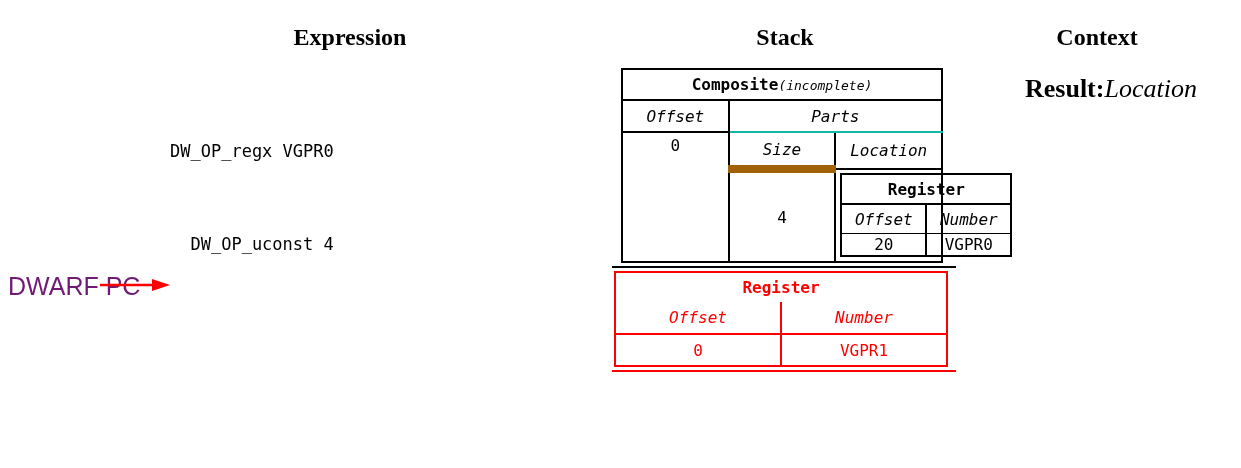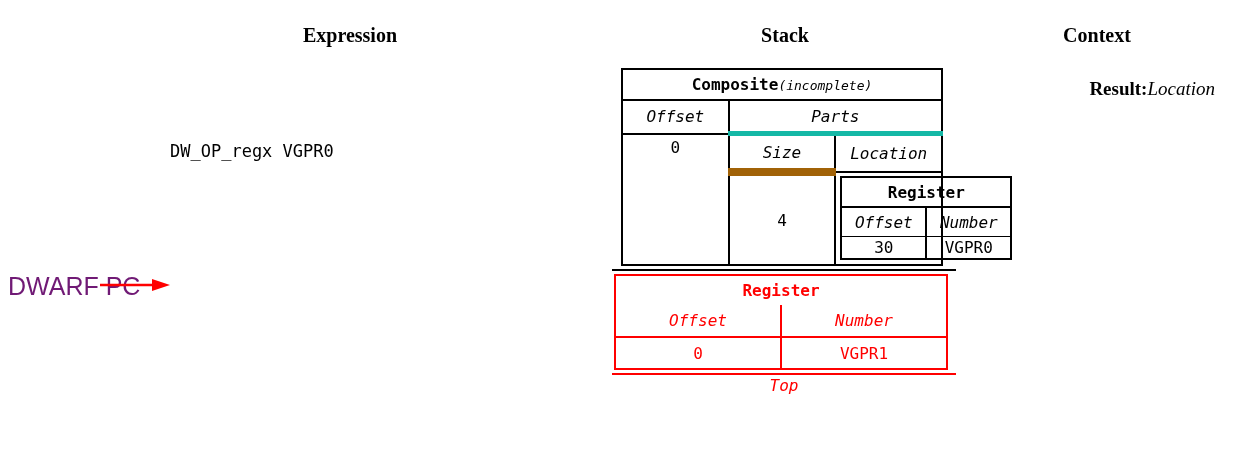--- a/index.html
+++ b/index.html
@@ -13,21 +13,21 @@
     position: relative;
     font-family: "Liberation Serif", serif;
     color: #000000;
     overflow: hidden;
   }
 
   .col-head {
     position: absolute;
     font-family: "Liberation Serif", serif;
     font-weight: bold;
-    font-size: 20px;
+    font-size: 24px;
     text-align: center;
     white-space: nowrap;
   }
   #head-expression { left: 230px; top: 24px; width: 240px; }
   #head-stack      { left: 690px; top: 24px; width: 190px; }
   #head-context    { left: 1002px; top: 24px; width: 190px; }
 
   
   #expression-list {
     position: absolute;
@@ -111,21 +111,21 @@
     border-bottom: 2px solid #000000;
     border-right: 2px solid #000000;
   }
   #cell-offset-val {
     border-right: 2px solid #000000;
     vertical-align: top;
     padding-top: 3px;
   }
   #cell-parts-hdr {
     height: 28px;
-    border-bottom: 5px solid #14b8a6;
+    border-bottom: 2px solid #14b8a6;
   }
   #cell-size-hdr {
     width: 62px;
     height: 30px;
     border-right: 2px solid #000000;
     border-bottom: 8px solid #a16207;
   }
   #cell-location-hdr {
     height: 30px;
     border-bottom: 2px solid #000000;
@@ -221,38 +221,39 @@
     width: 344px;
     padding-top: 1px;
   }
 
   
   #context-area {
     position: absolute;
     left: 1025px;
     top: 76px;
     width: 190px;
-    text-align: right;
+    text-align: left;
     font-family: "Liberation Serif", serif;
-    font-size: 19px;
+    font-size: 26px;
     line-height: 26px;
   }
   #context-area .ctx-line { white-space: nowrap; }
   #context-area .ctx-key { font-weight: bold; }
   #context-area .ctx-val { font-style: italic; }
 </style>
 </head>
 <body>
 
 <div class="col-head" id="head-expression">Expression</div>
 <div class="col-head" id="head-stack">Stack</div>
 <div class="col-head" id="head-context">Context</div>
 
 <div id="expression-list">
   <span class="expr-line">DW_OP_regx VGPR0</span>
+  <span class="expr-line">DW_OP_uconst 4</span>
   
   
   
   
   
   
   
   
 </div>
 
@@ -288,21 +289,21 @@
         <table id="nested-register-table">
           <tbody>
                 <tr>
             <td class="title-cell" colspan="2">Register</td>
           </tr>
           <tr>
             <td class="hdr sub-hdr col-l">Offset</td>
             <td class="hdr sub-hdr">Number</td>
           </tr>
           <tr>
-            <td class="col-l">30</td>
+            <td class="col-l">20</td>
             <td>VGPR0</td>
           </tr>
         </tbody>
             </table>
       </td>
     </tr>
   </tbody>
     </table>
 
   <div id="stack-separator"></div>
@@ -317,18 +318,17 @@
       <td class="hdr sub-hdr">Number</td>
     </tr>
     <tr class="val-row">
       <td class="col-l">0</td>
       <td>VGPR1</td>
     </tr>
   </tbody>
     </table>
 
   <div id="stack-top-rule"></div>
-  <div id="stack-top-label">Top</div>
 </div>
 
 <div id="context-area">
   <div class="ctx-line"><span class="ctx-key">Result:</span><span class="ctx-val">Location</span></div>
 </div>
 
 </body></html>

